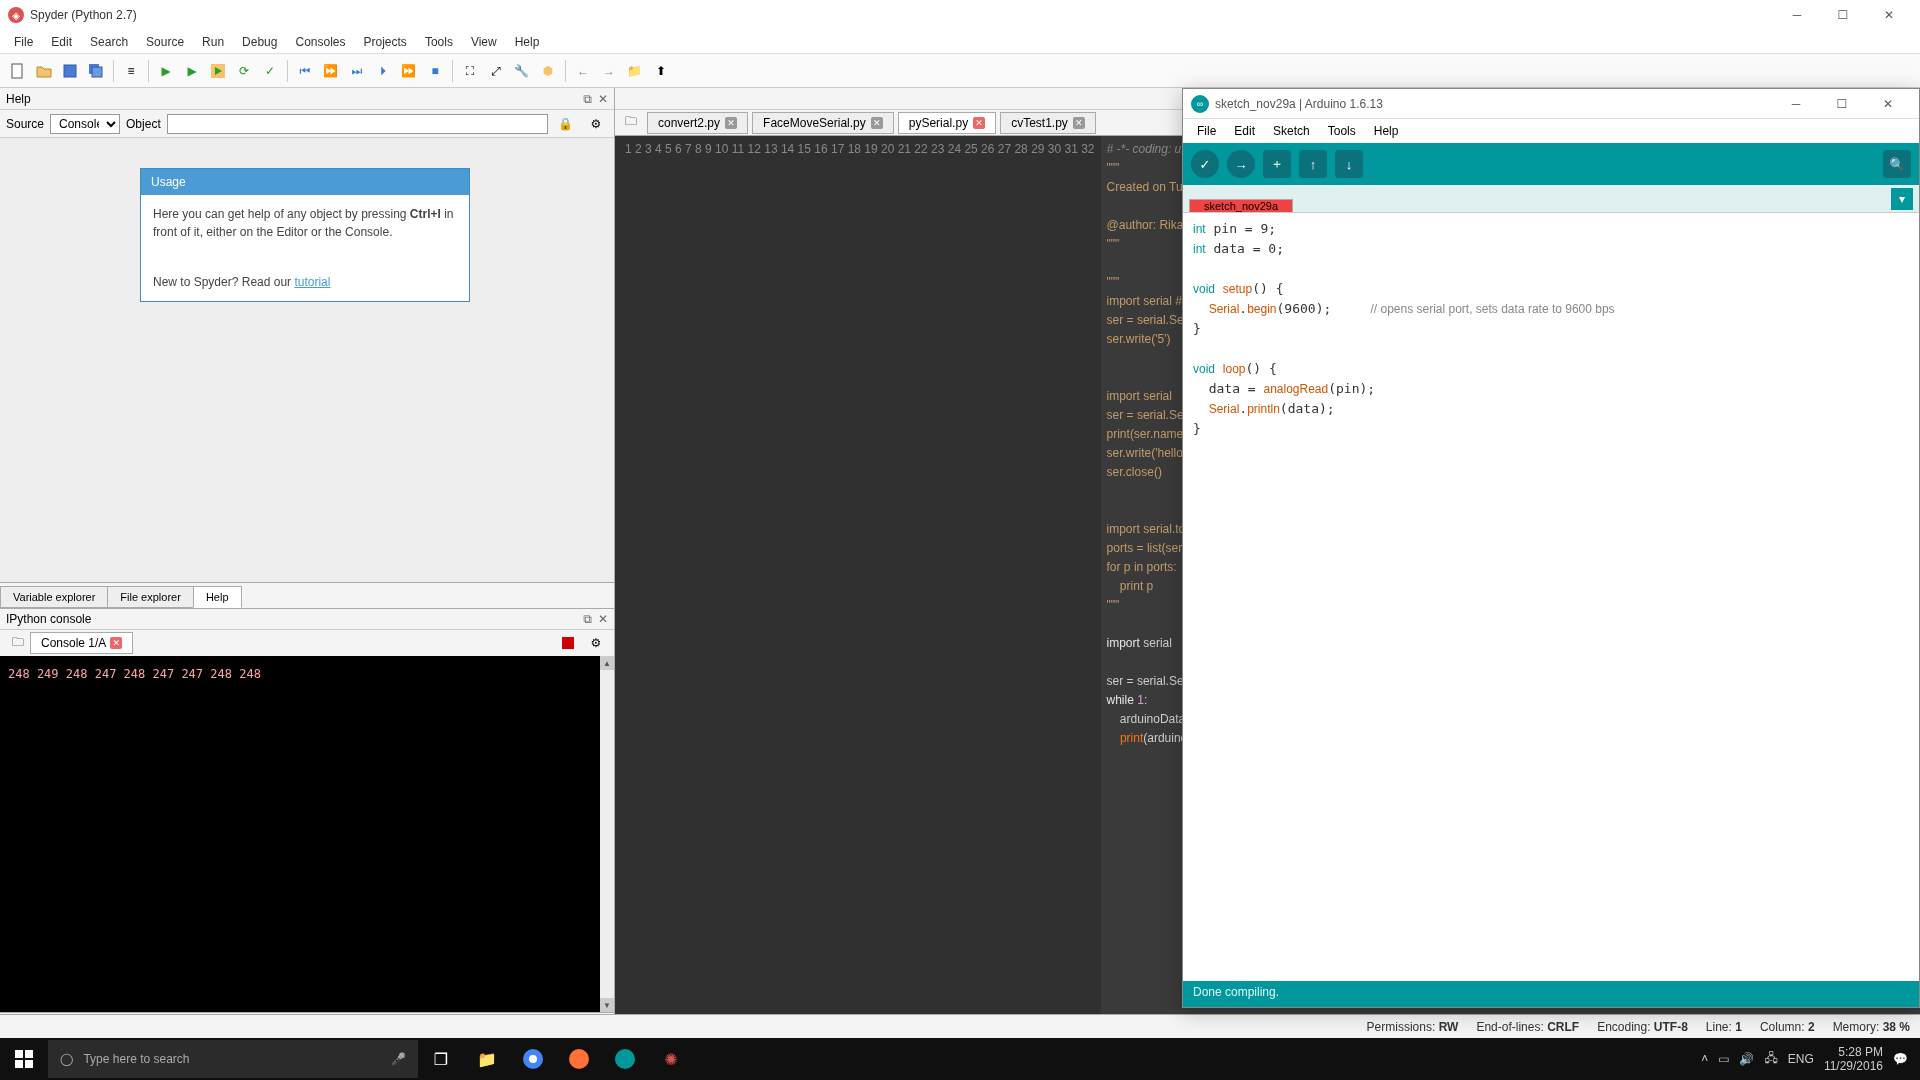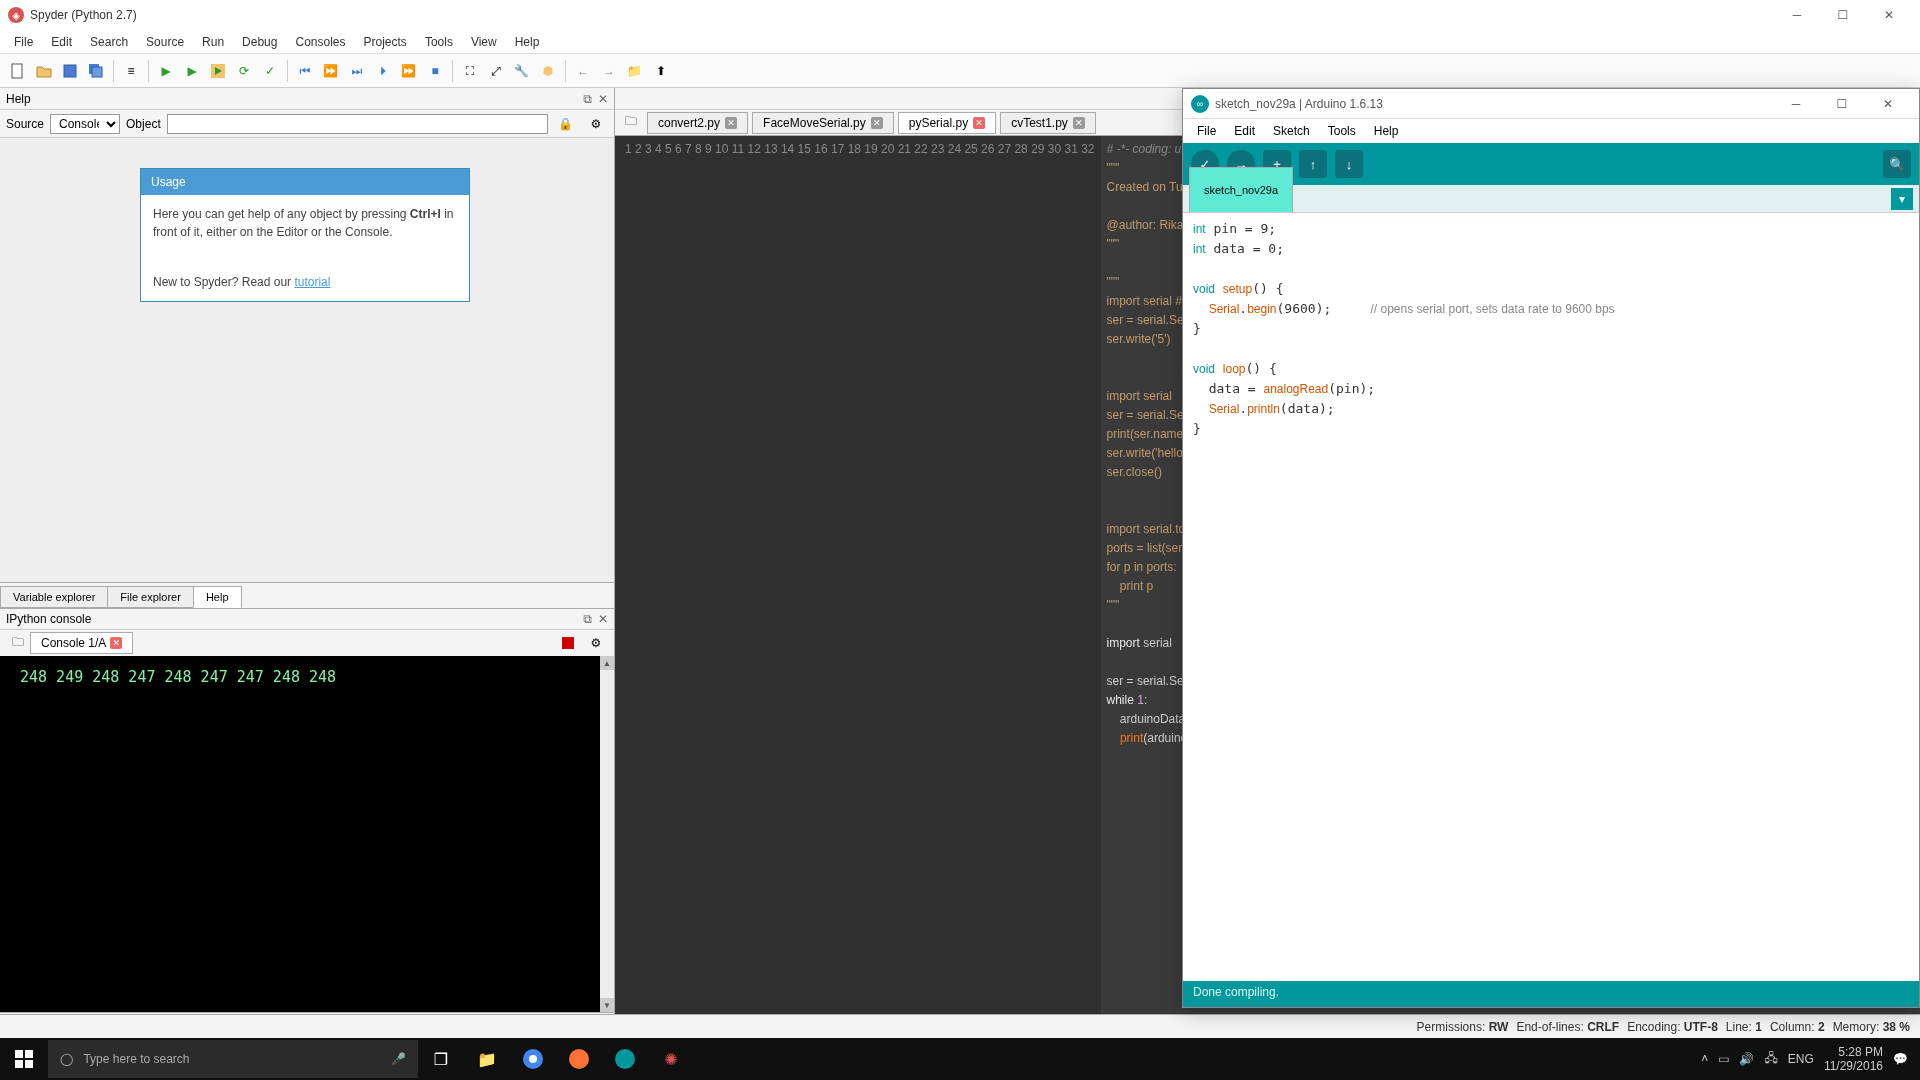--- a/index.html
+++ b/index.html
@@ -32,21 +32,21 @@
 .bottomtabs1 { height:26px; display:flex; align-items:flex-end; background:#f4f4f4; border-top:1px solid #aaa; }
 .tabbtn { padding:4px 12px; border:1px solid #aaa; background:#eee; margin-right:-1px; font-size:11px; }
 .tabbtn.active { background:#fff; border-bottom:1px solid #fff; }
 .ipytitle { height:22px; display:flex; align-items:center; padding:0 6px; background:#f4f4f4; border-top:1px solid #aaa; border-bottom:1px solid #ccc; }
 .ipytitle .spacer { flex:1; }
 .consoletabs { height:26px; display:flex; align-items:center; background:#f4f4f4; padding:0 6px; }
 .consoletabs .ctab { padding:3px 10px; border:1px solid #aaa; background:#fff; display:flex; align-items:center; gap:4px; font-size:11px; }
 .consoletabs .ctab .x { width:12px;height:12px;background:#e66;border-radius:2px;display:flex;align-items:center;justify-content:center;color:#fff;font-size:9px; }
 .consoletabs .spacer{flex:1;}
 .consoletabs .sq{width:12px;height:12px;background:#c00;margin-right:10px;}
-.console { flex:1; background:#000; color:#86efac; font-family:Consolas,monospace; font-size:15px; padding:6px 20px; overflow:auto; line-height:2.0; position:relative; }
+.console { flex:1; background:#000; color:#fca5a5; font-family:Consolas,monospace; font-size:12px; padding:6px 8px; overflow:auto; line-height:2.0; position:relative; }
 .bottomtabs2 { height:26px; display:flex; align-items:flex-end; background:#f4f4f4; border-top:1px solid #aaa; }
 
 .editorcol { flex:1; display:flex; flex-direction:column; background:#fff; }
 .edtitle { height:22px; display:flex; align-items:center; background:#f4f4f4; border-bottom:1px solid #ccc; padding:0 6px; gap:4px; }
 .edtitle .spacer{flex:1;}
 .edtabs { height:26px; display:flex; align-items:center; background:#f4f4f4; padding:0 4px; gap:4px; border-bottom:1px solid #aaa; }
 .edtab { padding:3px 10px; border:1px solid #aaa; background:#eee; display:flex; align-items:center; gap:5px; font-size:11px; }
 .edtab.active { background:#fff; }
 .edtab .x { width:12px;height:12px;background:#999;border-radius:2px;color:#fff;font-size:9px;display:flex;align-items:center;justify-content:center;}
 .edtab .x.red { background:#e66; }
@@ -59,30 +59,30 @@
 .ard-title { height:30px; background:#fff; display:flex; align-items:center; padding:0 8px; border-bottom:1px solid #ddd; }
 .ard-title .ico { width:18px;height:18px;border-radius:50%;background:#00979d;margin-right:6px;display:flex;align-items:center;justify-content:center;color:#fff;font-size:9px;}
 .ard-title .t { flex:1; color:#555; }
 .ard-menu { height:24px; display:flex; align-items:center; padding:0 6px; gap:2px; }
 .ard-menu span { padding:2px 8px; }
 .ard-tb { height:42px; background:#00979d; display:flex; align-items:center; padding:0 8px; gap:8px; }
 .ard-btn { width:28px;height:28px;border-radius:50%;background:#0b717a;color:#fff;display:flex;align-items:center;justify-content:center;font-size:13px;}
 .ard-btn.sq { border-radius:4px; }
 .ard-tb .spacer{flex:1;}
 .ard-tabrow { height:28px; background:#e0f0f0; border-bottom:1px solid #ccc; display:flex; align-items:flex-end; padding-left:6px; }
-.ard-tab { background:#5eead4; border:1px solid #aaa; border-bottom:none; padding:16px 14px; font-size:11px; }
+.ard-tab { background:#ef4444; border:1px solid #aaa; border-bottom:none; padding:0 14px; font-size:11px; }
 .ard-tabrow .spacer{flex:1;}
 .ard-drop { width:22px;height:22px;background:#00979d;margin:2px 6px;display:flex;align-items:center;justify-content:center;color:#fff;}
 .ard-code { flex:1; background:#fff; font-family:Consolas,monospace; font-size:13px; padding:6px 10px; line-height:20px; white-space:pre; color:#333; overflow:hidden; } .a-ty{color:#00979d;} .a-fn{color:#d35400;} .a-com{color:#888;}
 .ard-status { height:26px; background:#00979d; color:#dff5f5; padding:4px 10px; font-size:12px; }
 .ard-out { height:76px; background:#000; color:#ddd; font-family:Consolas,monospace; font-size:12px; padding:6px 10px; white-space:pre; line-height:18px;}
 .ard-foot { height:22px; background:#00979d; color:#e8fbfb; display:flex; align-items:center; padding:0 10px; font-size:11px; }
 .ard-foot .spacer{flex:1;}
 
-.statusbar { position:absolute; left:0; right:0; bottom:42px; height:24px; background:#f4f4f4; border-top:1px solid #aaa; display:flex; align-items:center; padding:0 10px; gap:8px; color:#333; font-size:12px; }
+.statusbar { position:absolute; left:0; right:0; bottom:42px; height:24px; background:#f4f4f4; border-top:1px solid #aaa; display:flex; align-items:center; padding:0 10px; gap:18px; color:#333; font-size:12px; }
 .statusbar .sp{flex:1;}
 
 .taskbar { position:absolute; left:0; right:0; bottom:0; height:42px; background:#101010; display:flex; align-items:center; color:#fff; }
 .taskbar .start { width:48px; height:42px; display:flex; align-items:center; justify-content:center; }
 .taskbar .search { display:flex; align-items:center; background:#2b2b2b; height:38px; width:370px; padding:0 12px; gap:10px; color:#aaa; }
 .taskbar .tbico { width:46px; height:42px; display:flex; align-items:center; justify-content:center; font-size:16px;}
 .taskbar .spacer{flex:1;}
 .taskbar .tray { display:flex; align-items:center; gap:10px; padding:0 12px; color:#ccc; font-size:12px;}
 .clock { text-align:right; line-height:14px; font-size:11px; }
 .sbar { width:14px; background:#eee; position:relative; }

